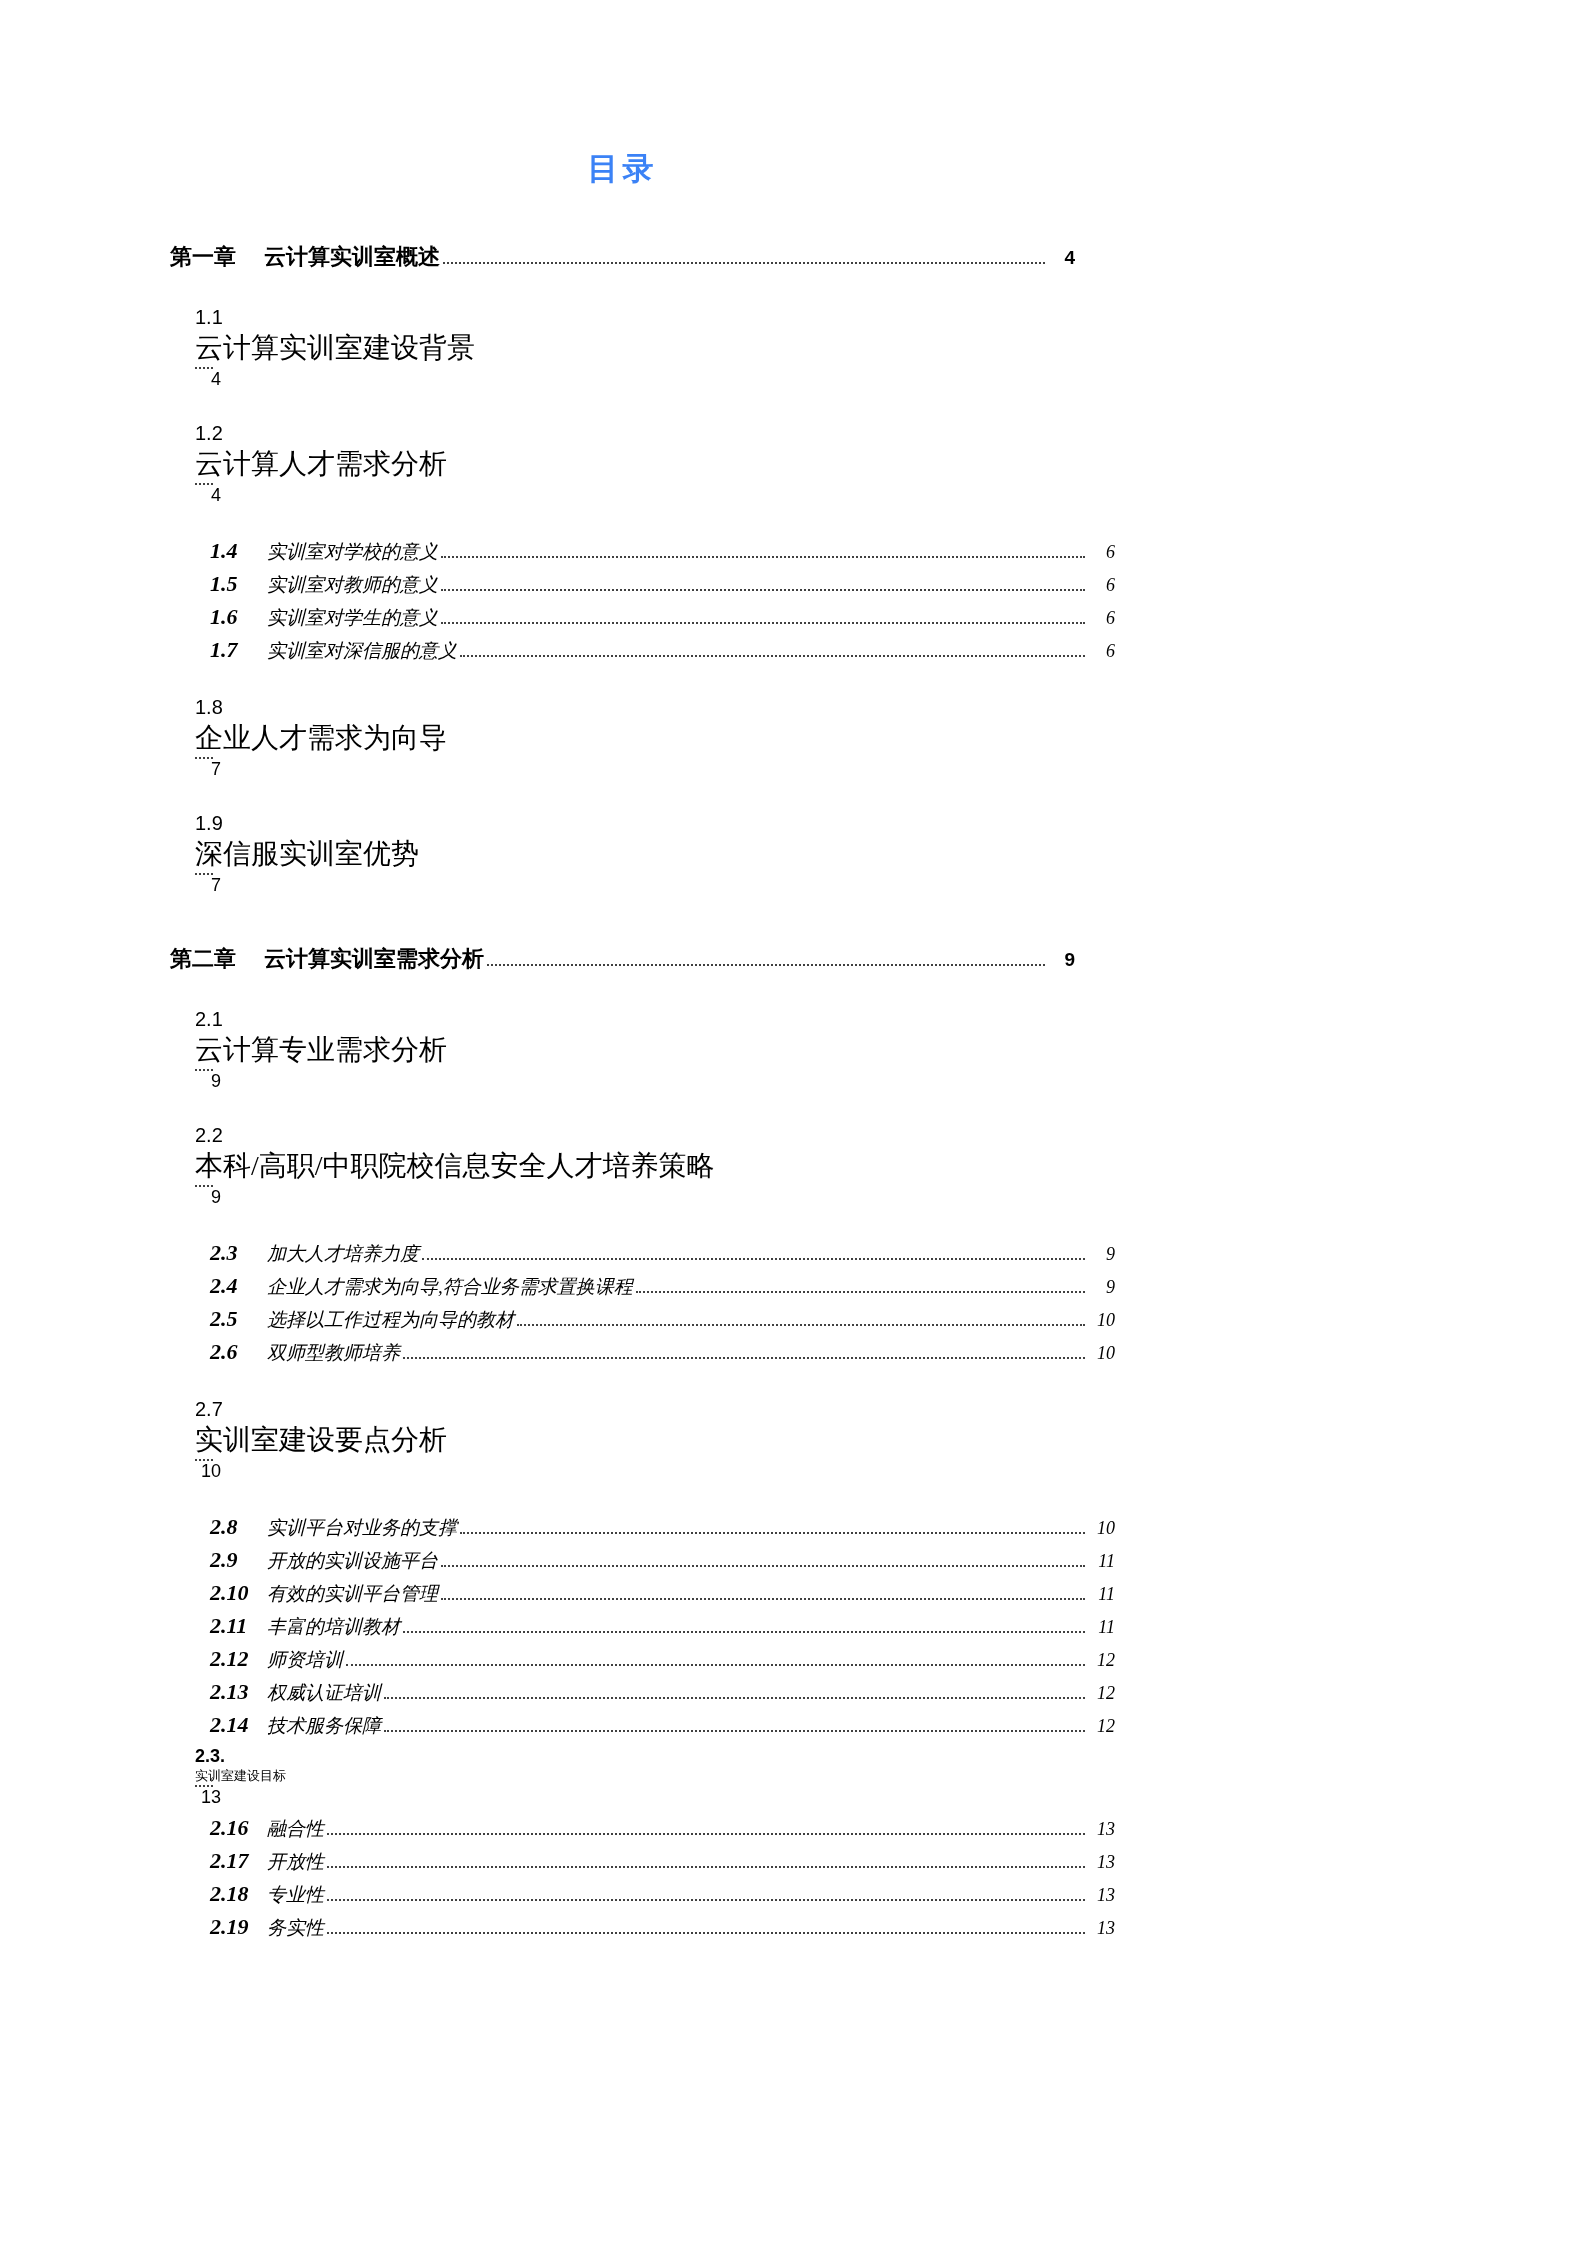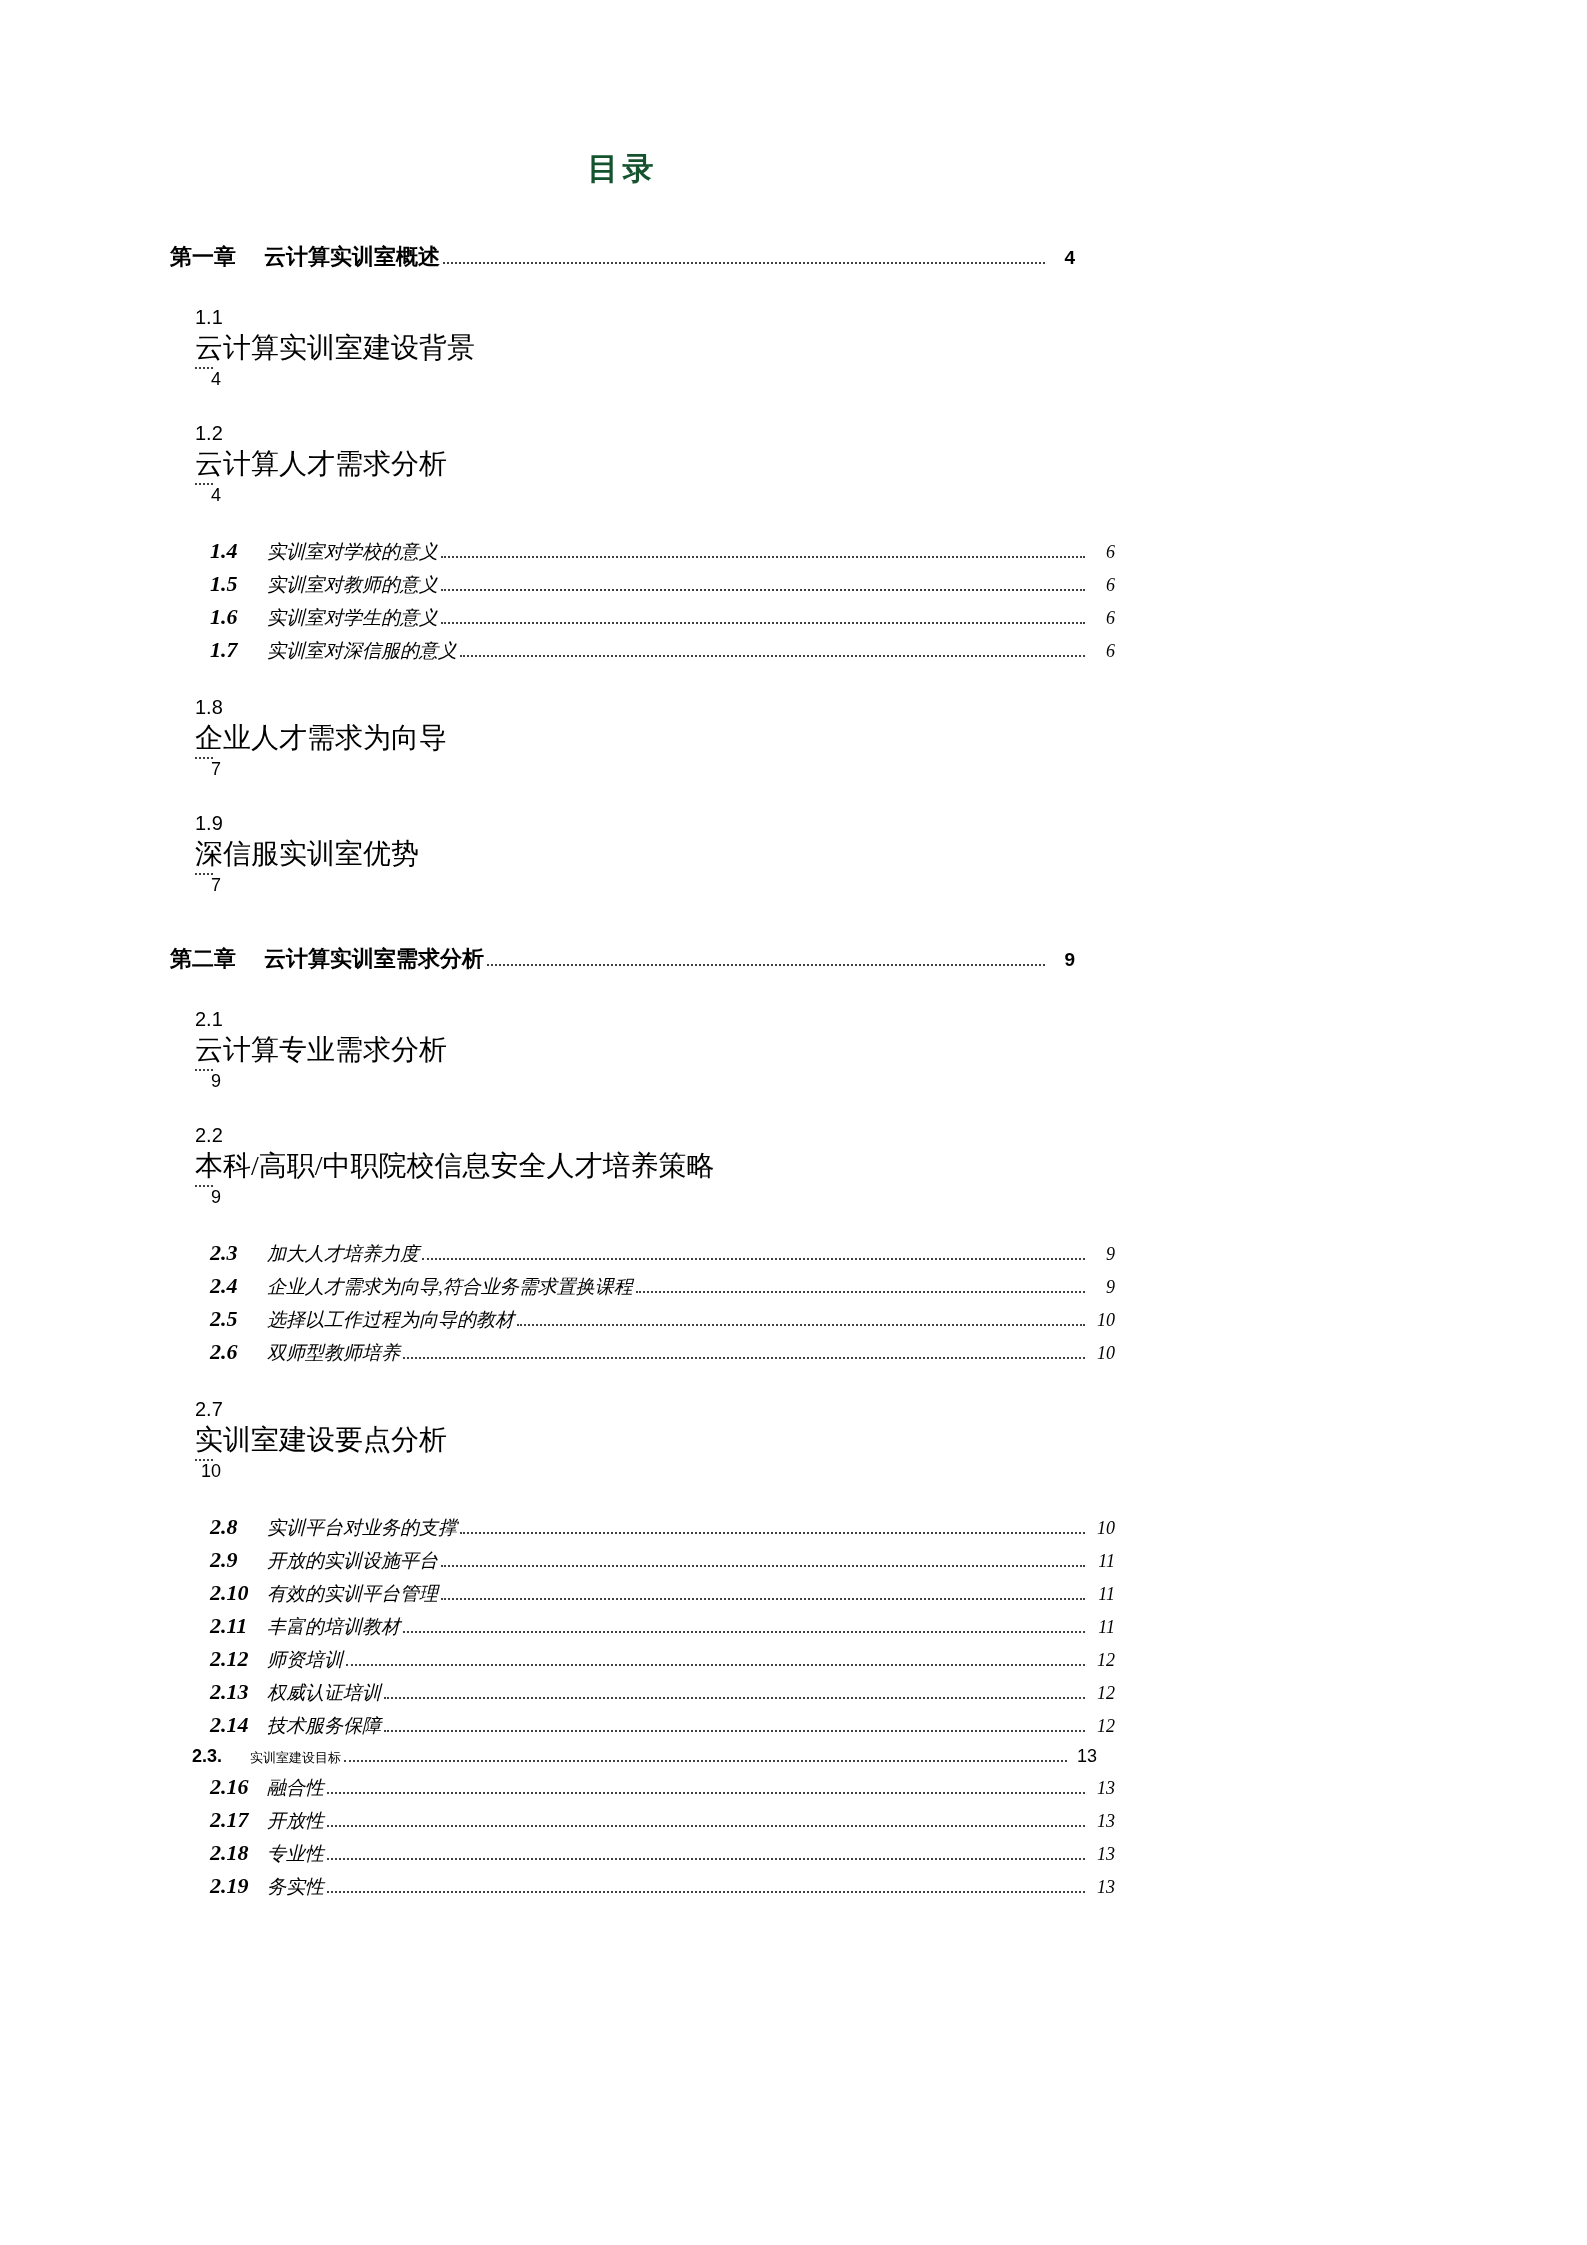--- a/index.html
+++ b/index.html
@@ -15,21 +15,21 @@
     box-sizing: border-box;
     padding: 148px 512px 0 170px;
     font-family: "Liberation Serif", "DejaVu Serif", serif;
     color: #000000;
     overflow: hidden;
   }
   .doc-title {
     text-align: center;
     font-size: 31px;
     font-weight: bold;
-    color: #14532d;
+    color: #3b82f6;
     letter-spacing: 4px;
     margin: 0 0 52px 0;
     font-family: "Liberation Serif", "DejaVu Serif", serif;
   }
   .toc-list { width: 100%; }
   .toc-row {
     display: flex;
     align-items: baseline;
     width: 100%;
   }
@@ -71,20 +71,21 @@
     font-family: "Liberation Sans", "DejaVu Sans", sans-serif;
     font-size: 20px;
   }
   .toc-row.l1 .label { font-size: 28px; }
 
   
   .toc-row.l1b {
     margin-top: 7px;
     margin-bottom: 7px;
     padding-left: 22px;
+    flex-direction: column;
   }
   .toc-row.l1b .num {
     min-width: 58px;
     font-family: "Liberation Sans", "DejaVu Sans", sans-serif;
     font-size: 18px;
     font-weight: bold;
   }
   .toc-row.l1b .label { font-size: 13px; text-align: center; }
 
   

